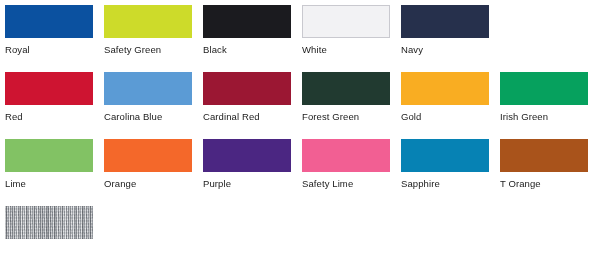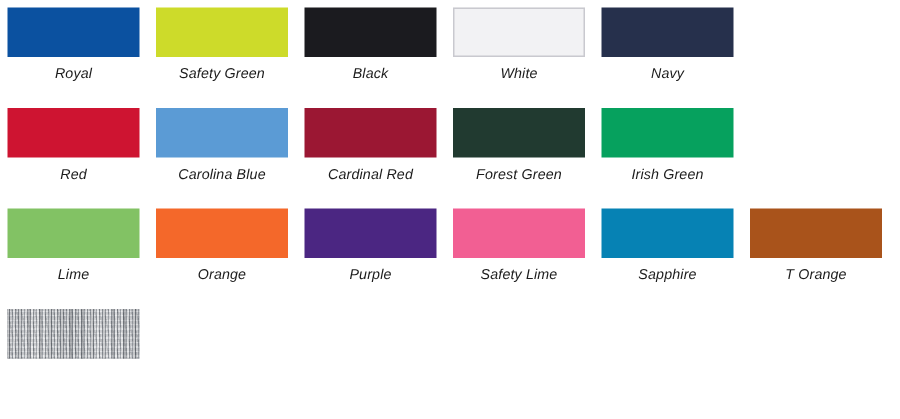--- a/index.html
+++ b/index.html
@@ -34,28 +34,27 @@
     width: 88px;
     height: 33px;
     box-sizing: border-box;
     display: block;
   }
   .swatch-chip.bordered {
     border: 1px solid #c9c9cf;
   }
   .swatch-label {
     width: 88px;
-    text-align: center;
+    text-align: left;
     font-size: 9.5px;
     line-height: 12px;
     color: #1b1b1b;
     margin-top: 6px;
     letter-spacing: 0.1px;
     white-space: nowrap;
-    font-style: italic;
   }
   
   .swatch-chip.heather {
     background-color: #b2b5ba;
     background-image:
       repeating-linear-gradient(90deg,
         rgba(255,255,255,0.55) 0px, rgba(255,255,255,0.55) 1px,
         rgba(90,95,102,0.50) 1px, rgba(90,95,102,0.50) 2px,
         rgba(255,255,255,0.30) 2px, rgba(255,255,255,0.30) 3px,
         rgba(120,126,133,0.45) 3px, rgba(120,126,133,0.45) 4px),
@@ -109,20 +108,24 @@
       </div>
       <div class="swatch-cell">
         <div class="swatch-chip" style="background-color: rgb(155, 23, 51);"></div>
         <div class="swatch-label">Cardinal Red</div>
       </div>
       <div class="swatch-cell">
         <div class="swatch-chip" style="background-color: rgb(33, 58, 48);"></div>
         <div class="swatch-label">Forest Green</div>
       </div>
       <div class="swatch-cell">
+        <div class="swatch-chip" style="background-color: rgb(249, 173, 34);"></div>
+        <div class="swatch-label">Gold</div>
+      </div>
+      <div class="swatch-cell">
         <div class="swatch-chip" style="background-color: rgb(6, 161, 94);"></div>
         <div class="swatch-label">Irish Green</div>
       </div>
     </div>
     <div class="swatch-row">
       <div class="swatch-cell">
         <div class="swatch-chip" style="background-color: rgb(130, 194, 100);"></div>
         <div class="swatch-label">Lime</div>
       </div>
       <div class="swatch-cell">

